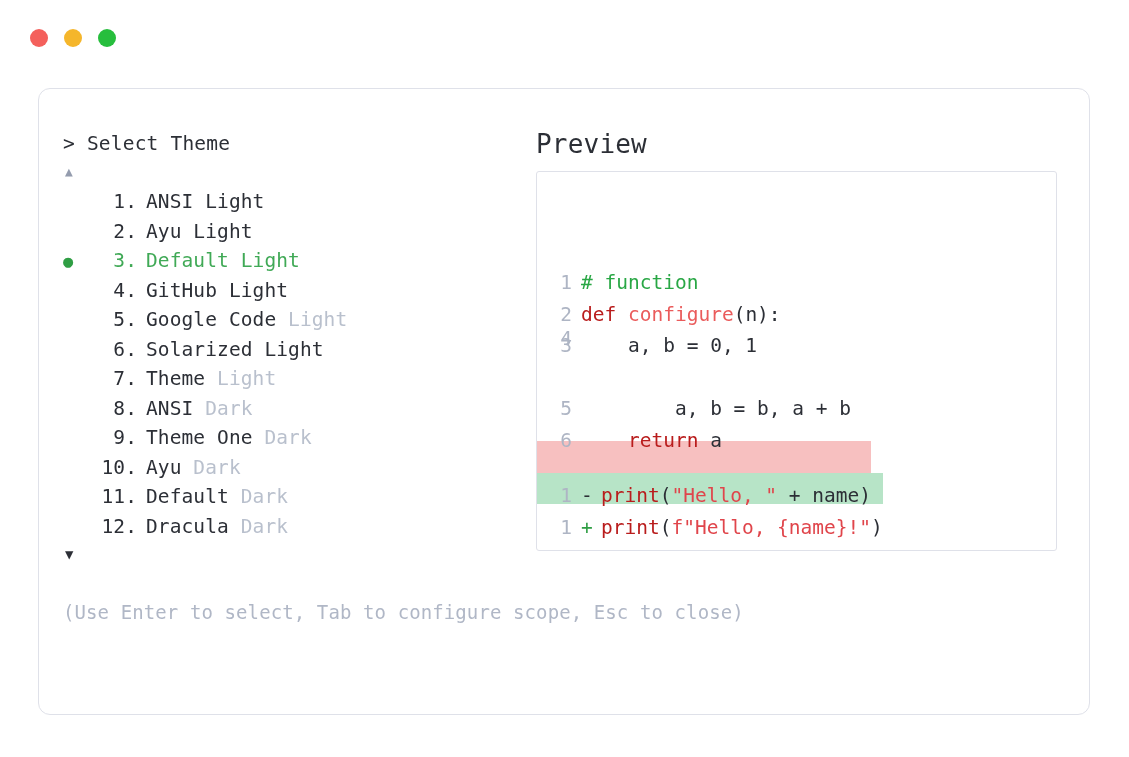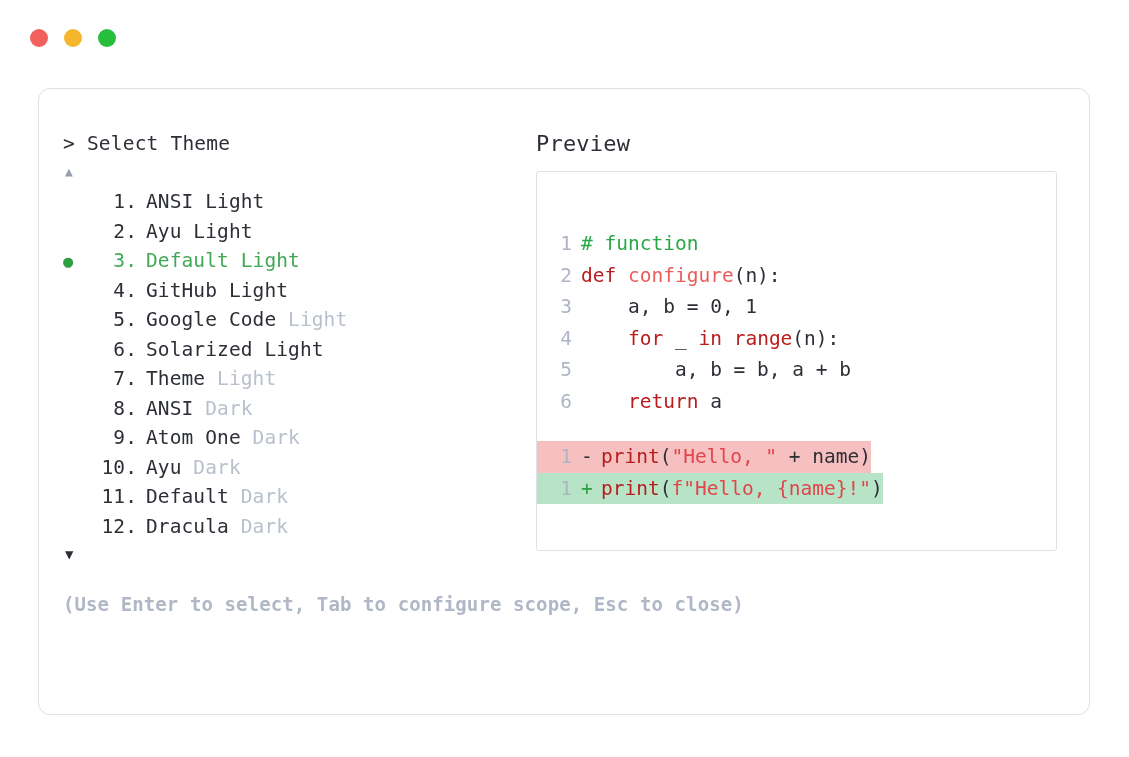--- a/index.html
+++ b/index.html
@@ -112,38 +112,37 @@
   }
   .label-cell {
     padding-left: 9px;
     color: #2c2f36;
   }
   .suffix-dim { color: #b9c0cd; }
   .theme-row.selected .num-cell,
   .theme-row.selected .label-cell { color: #40a956; }
 
   #help-text {
-    margin-top: 26px;
+    margin-top: 34px;
     font-size: 19px;
     line-height: 26px;
     color: #b0b7c6;
     white-space: pre;
     letter-spacing: 0.1px;
-    font-weight: bold;
   }
 
   
   #preview-column {
     position: absolute;
     left: 497px;
     top: 42px;
     width: 530px;
   }
   #preview-header {
-    font-size: 22px;
+    font-size: 26px;
     line-height: 26px;
     color: #2c2f36;
     letter-spacing: 0.2px;
   }
   #code-preview-box {
     margin-top: 14px;
     width: 521px;
     height: 380px;
     box-sizing: border-box;
     border: 1.5px solid #dfe1e9;
@@ -161,21 +160,21 @@
     white-space: pre;
     padding-left: 18px;
   }
   .ln {
     width: 17px;
     flex: 0 0 17px;
     text-align: right;
     color: #aeb5c4;
     margin-right: 9px;
   }
-  .code-text { color: #2c2f36; }
+  .code-text { color: #2c2f36; margin-top: 39px; }
   .tok-comment { color: #29a745; }
   .tok-keyword { color: #b91c1c; }
   .tok-func    { color: #ea5b5b; }
   .tok-string  { color: #e0454b; }
   .tok-plain   { color: #2c2f36; }
 
   .diff-spacer { height: 24px; }
   .code-line.diff { padding-left: 18px; width: fit-content; }
   .code-line.diff-del { background: #f7c0c0; }
   .code-line.diff-add { background: #b7e4c7; }
@@ -202,39 +201,39 @@
 
       <ul id="theme-list">
           <li class="theme-row"><span class="bullet-cell empty">&nbsp;</span><span class="num-cell">1.</span><span class="label-cell"><span>ANSI Light</span></span></li>
           <li class="theme-row"><span class="bullet-cell empty">&nbsp;</span><span class="num-cell">2.</span><span class="label-cell"><span>Ayu Light</span></span></li>
           <li class="theme-row selected"><span class="bullet-cell">●</span><span class="num-cell">3.</span><span class="label-cell"><span>Default Light</span></span></li>
           <li class="theme-row"><span class="bullet-cell empty">&nbsp;</span><span class="num-cell">4.</span><span class="label-cell"><span>GitHub Light</span></span></li>
           <li class="theme-row"><span class="bullet-cell empty">&nbsp;</span><span class="num-cell">5.</span><span class="label-cell"><span>Google Code</span><span class="suffix-dim"> Light</span></span></li>
           <li class="theme-row"><span class="bullet-cell empty">&nbsp;</span><span class="num-cell">6.</span><span class="label-cell"><span>Solarized Light</span></span></li>
           <li class="theme-row"><span class="bullet-cell empty">&nbsp;</span><span class="num-cell">7.</span><span class="label-cell"><span>Theme</span><span class="suffix-dim"> Light</span></span></li>
           <li class="theme-row"><span class="bullet-cell empty">&nbsp;</span><span class="num-cell">8.</span><span class="label-cell"><span>ANSI</span><span class="suffix-dim"> Dark</span></span></li>
-          <li class="theme-row"><span class="bullet-cell empty">&nbsp;</span><span class="num-cell">9.</span><span class="label-cell"><span>Atom One</span><span class="suffix-dim"> Dark</span></span></li>
+          <li class="theme-row"><span class="bullet-cell empty">&nbsp;</span><span class="num-cell">9.</span><span class="label-cell"><span>Theme One</span><span class="suffix-dim"> Dark</span></span></li>
           <li class="theme-row"><span class="bullet-cell empty">&nbsp;</span><span class="num-cell">10.</span><span class="label-cell"><span>Ayu</span><span class="suffix-dim"> Dark</span></span></li>
           <li class="theme-row"><span class="bullet-cell empty">&nbsp;</span><span class="num-cell">11.</span><span class="label-cell"><span>Default</span><span class="suffix-dim"> Dark</span></span></li>
           <li class="theme-row"><span class="bullet-cell empty">&nbsp;</span><span class="num-cell">12.</span><span class="label-cell"><span>Dracula</span><span class="suffix-dim"> Dark</span></span></li>
         </ul>
 
       <div id="scroll-down-indicator" class="scroll-arrow">▼</div>
 
       <div id="help-text">(Use Enter to select, Tab to configure scope, Esc to close)</div>
     </div>
 
     <div id="preview-column">
       <div id="preview-header">Preview</div>
       <div id="code-preview-box">
         <div id="code-lines">
             <div class="code-line"><span class="ln">1</span><span class="code-text"><span class="tok-comment"># function</span></span></div>
             <div class="code-line"><span class="ln">2</span><span class="code-text"><span class="tok-keyword">def </span><span class="tok-func">configure</span><span class="tok-plain">(n):</span></span></div>
             <div class="code-line"><span class="ln">3</span><span class="code-text"><span class="tok-plain">    a, b = 0, 1</span></span></div>
-            <div class="code-line"><span class="ln">4</span><span class="code-text"><span class="tok-plain">    </span><span class="tok-keyword">for</span><span class="tok-plain"> _ </span><span class="tok-keyword">in range</span><span class="tok-plain">(n):</span></span></div>
+            <div class="code-line"><span class="ln">4</span></div>
             <div class="code-line"><span class="ln">5</span><span class="code-text"><span class="tok-plain">        a, b = b, a + b</span></span></div>
             <div class="code-line"><span class="ln">6</span><span class="code-text"><span class="tok-plain">    </span><span class="tok-keyword">return</span><span class="tok-plain"> a</span></span></div>
           </div>
         <div class="diff-spacer"></div>
         <div id="diff-lines">
             <div class="code-line diff diff-del"><span class="ln">1</span><span class="diff-sign">-</span><span class="code-text"><span class="tok-keyword">print</span><span class="tok-plain">(</span><span class="tok-string">"Hello, "</span><span class="tok-plain"> + name)</span></span></div>
             <div class="code-line diff diff-add"><span class="ln">1</span><span class="diff-sign">+</span><span class="code-text"><span class="tok-keyword">print</span><span class="tok-plain">(</span><span class="tok-string">f"Hello, {name}!"</span><span class="tok-plain">)</span></span></div>
           </div>
       </div>
     </div>

